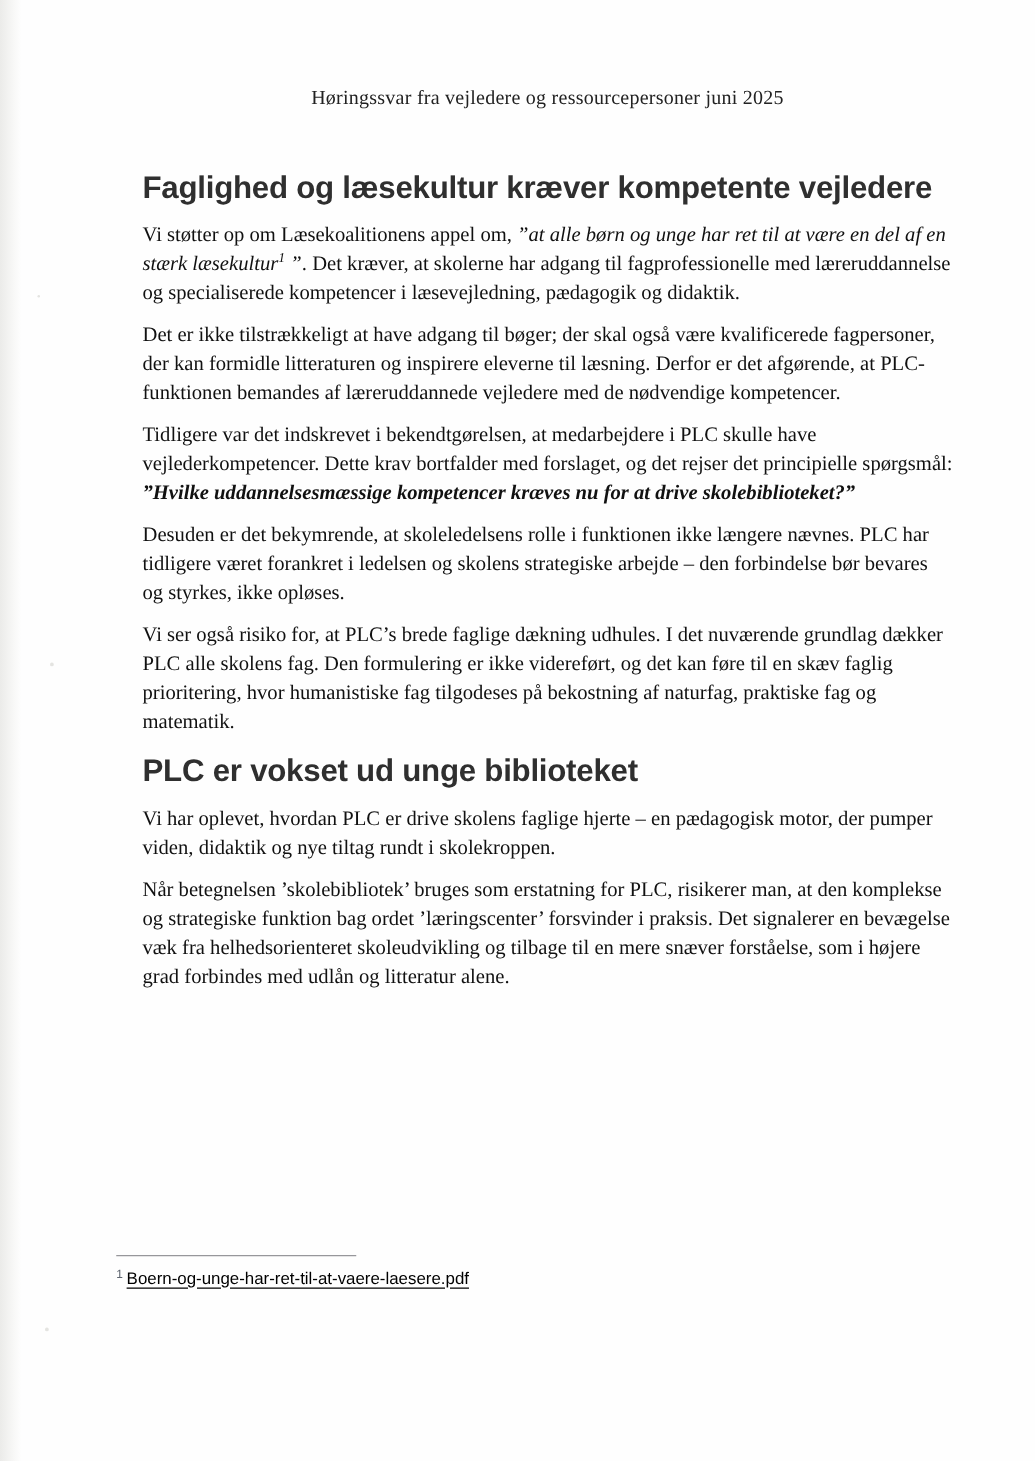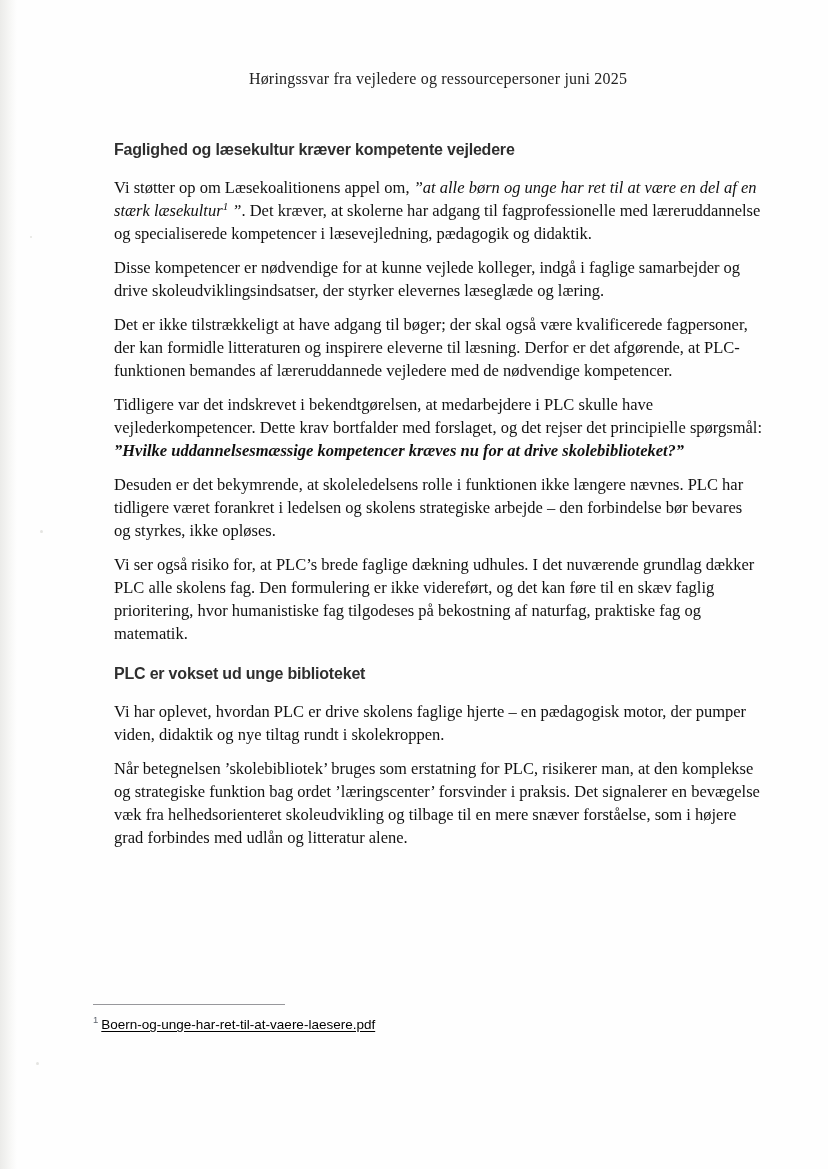--- a/index.html
+++ b/index.html
@@ -41,21 +41,21 @@
   .doc-title {
     margin-top: 68px;
     text-align: center;
     font-size: 16px;
     line-height: 22px;
     color: #222222;
     letter-spacing: .2px;
   }
   h1.section-heading {
     font-family: "Liberation Sans", sans-serif;
-    font-size: 16px;
+    font-size: 25px;
     line-height: 26px;
     font-weight: 600;
     color: #2f2f2f;
     letter-spacing: -0.2px;
     margin: 0;
   }
   h1.first-heading { margin-top: 47px; }
   h1.second-heading { margin-top: 16px; }
   p.body-paragraph {
     font-size: 16.5px;
@@ -109,21 +109,20 @@
   <div class="speck" style="left:40px; top:530px;"></div>
   <div class="speck" style="left:36px; top:1062px;"></div>
   <div class="speck" style="left:30px; top:236px; width:2px; height:2px;"></div>
 
   <div class="content">
     <div class="doc-title">Høringssvar fra vejledere og ressourcepersoner juni 2025</div>
 
     <section>
       <h1 class="section-heading first-heading">Faglighed og læsekultur kræver kompetente vejledere</h1>
       <p class="body-paragraph"><span class="normal">Vi støtter op om Læsekoalitionens appel om, </span><span class="italic">”at alle børn og unge har ret til at være en del af en stærk læsekultur</span><sup class="sup">1</sup><span class="italic"> ”</span><span class="normal">. Det kræver, at skolerne har adgang til fagprofessionelle med læreruddannelse og specialiserede kompetencer i læsevejledning, pædagogik og didaktik.</span></p>
-      <p class="body-paragraph"><span class="normal">Disse kompetencer er nødvendige for at kunne vejlede kolleger, indgå i faglige samarbejder og drive skoleudviklingsindsatser, der styrker elevernes læseglæde og læring.</span></p>
       <p class="body-paragraph"><span class="normal">Det er ikke tilstrækkeligt at have adgang til bøger; der skal også være kvalificerede fagpersoner, der kan formidle litteraturen og inspirere eleverne til læsning. Derfor er det afgørende, at PLC-funktionen bemandes af læreruddannede vejledere med de nødvendige kompetencer.</span></p>
       <p class="body-paragraph"><span class="normal">Tidligere var det indskrevet i bekendtgørelsen, at medarbejdere i PLC skulle have vejlederkompetencer. Dette krav bortfalder med forslaget, og det rejser det principielle spørgsmål: </span><span class="bold-italic">”Hvilke uddannelsesmæssige kompetencer kræves nu for at drive skolebiblioteket?”</span></p>
       <p class="body-paragraph"><span class="normal">Desuden er det bekymrende, at skoleledelsens rolle i funktionen ikke længere nævnes. PLC har tidligere været forankret i ledelsen og skolens strategiske arbejde – den forbindelse bør bevares og styrkes, ikke opløses.</span></p>
       <p class="body-paragraph"><span class="normal">Vi ser også risiko for, at PLC’s brede faglige dækning udhules. I det nuværende grundlag dækker PLC alle skolens fag. Den formulering er ikke videreført, og det kan føre til en skæv faglig prioritering, hvor humanistiske fag tilgodeses på bekostning af naturfag, praktiske fag og matematik.</span></p>
     </section>
 
     <section>
       <h1 class="section-heading second-heading">PLC er vokset ud unge biblioteket</h1>
       <p class="body-paragraph"><span class="normal">Vi har oplevet, hvordan PLC er drive skolens faglige hjerte – en pædagogisk motor, der pumper viden, didaktik og nye tiltag rundt i skolekroppen.</span></p>
       <p class="body-paragraph"><span class="normal">Når betegnelsen ’skolebibliotek’ bruges som erstatning for PLC, risikerer man, at den komplekse og strategiske funktion bag ordet ’læringscenter’ forsvinder i praksis. Det signalerer en bevægelse væk fra helhedsorienteret skoleudvikling og tilbage til en mere snæver forståelse, som i højere grad forbindes med udlån og litteratur alene.</span></p>

